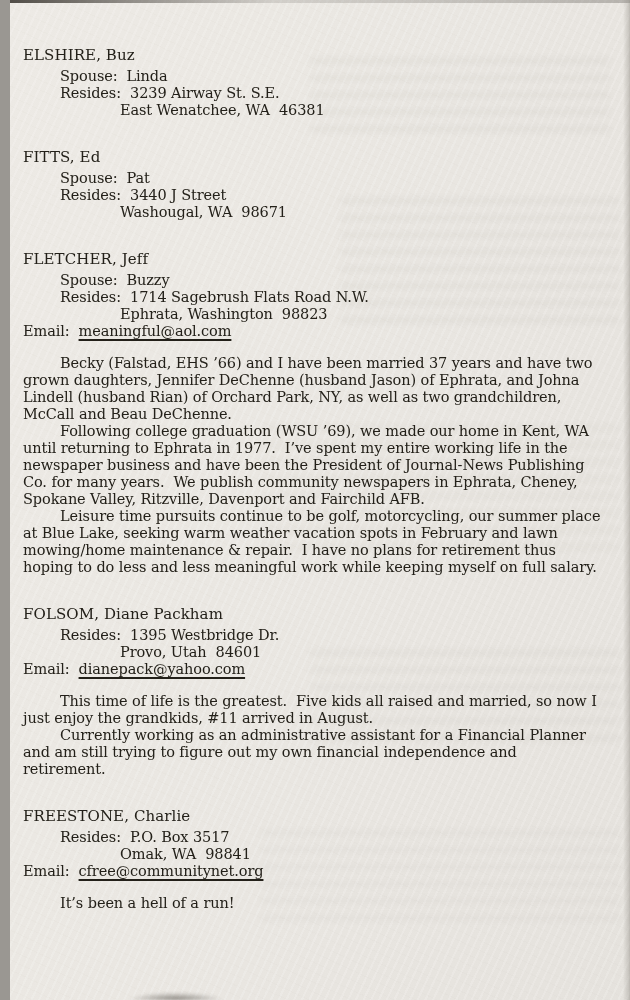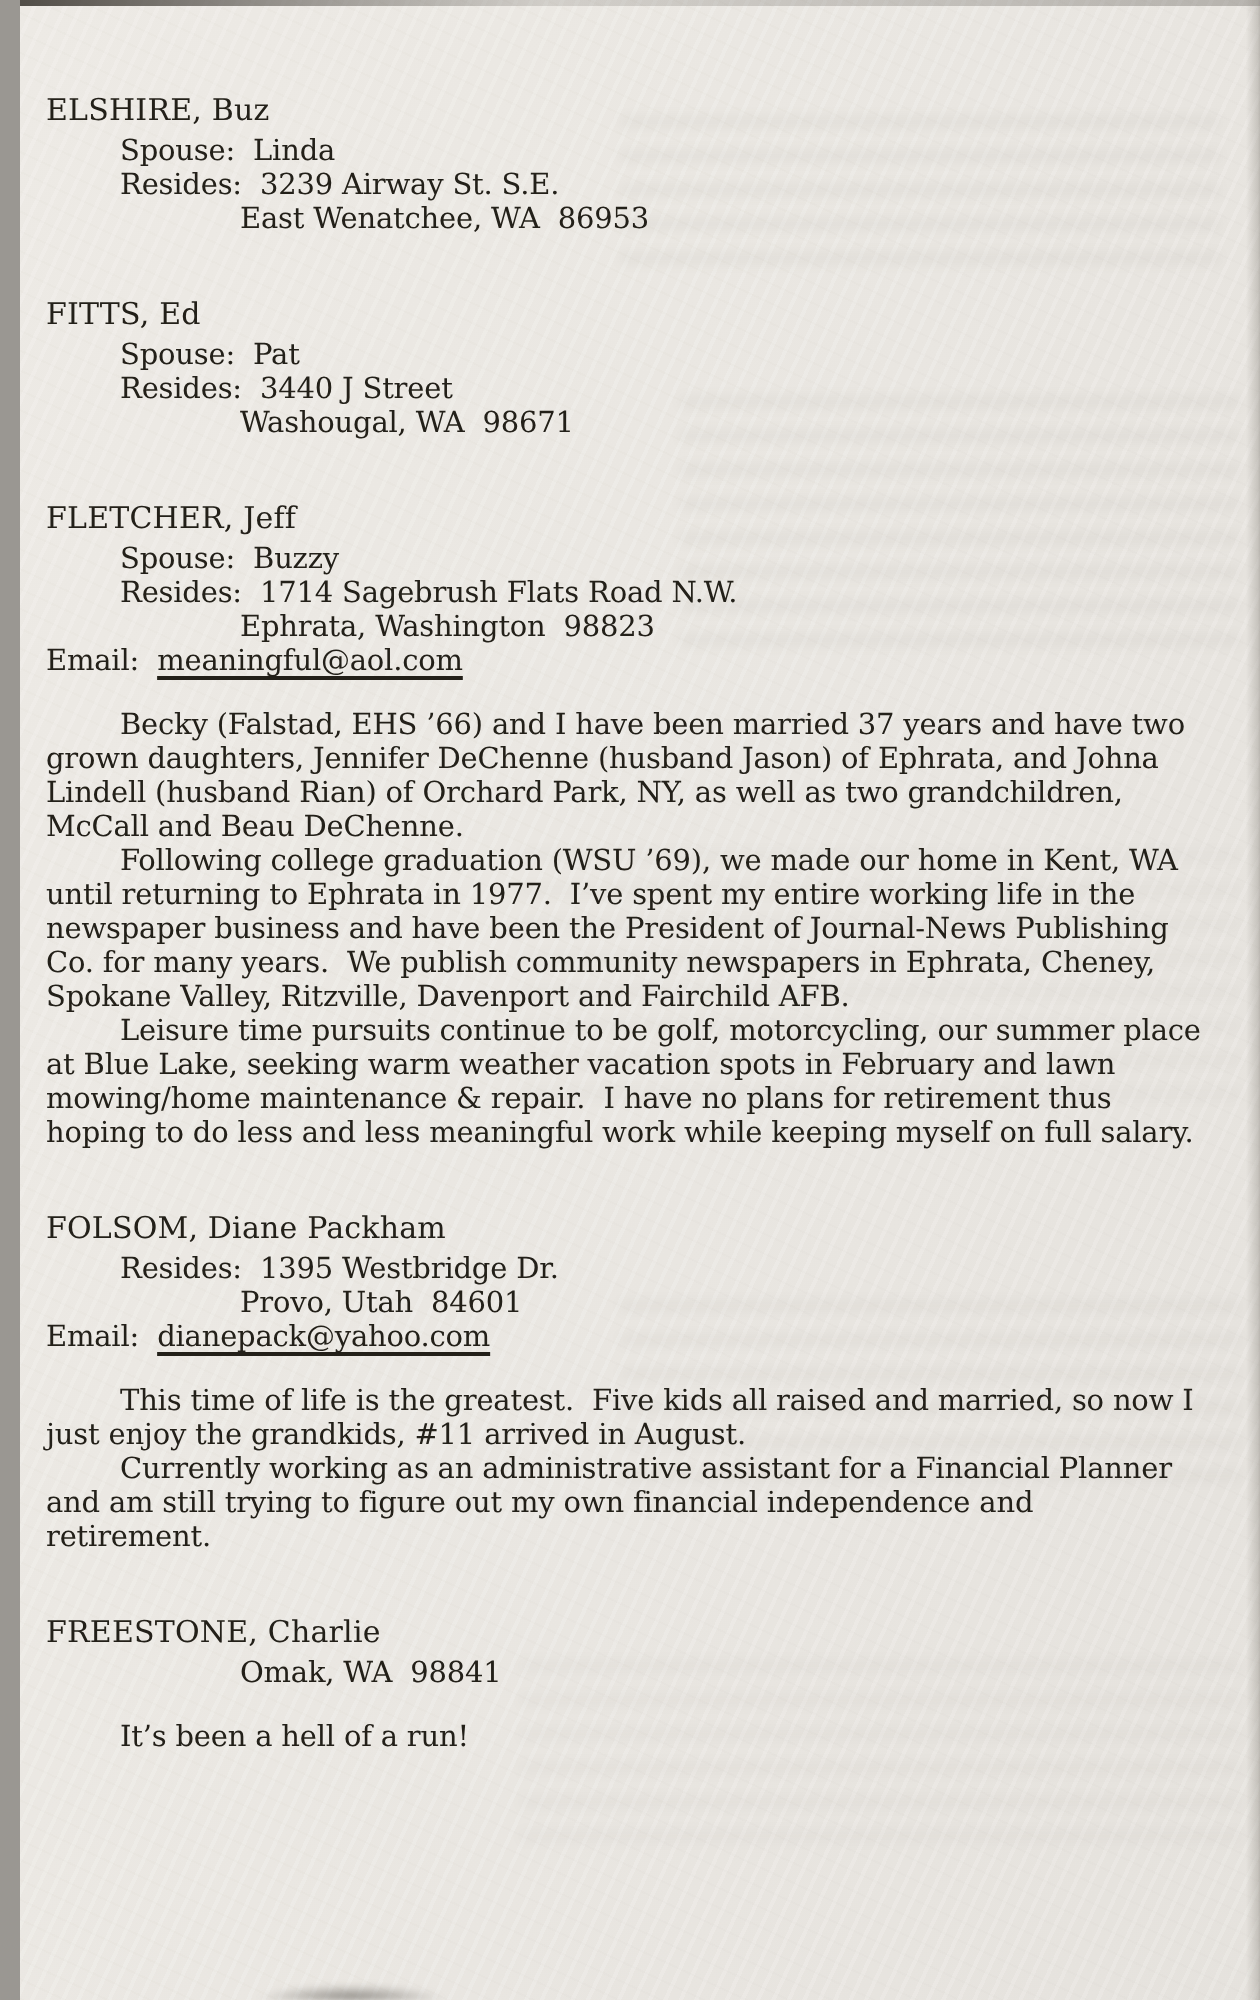--- a/index.html
+++ b/index.html
@@ -126,21 +126,21 @@
   <div class="ghost g2"></div>
   <div class="ghost g3"></div>
   <div class="ghost g4"></div>
   <div class="ghost g5"></div>
 
   <div class="content">
       <section class="entry">
         <div class="entry-name">ELSHIRE, Buz</div>
         <div class="line indent1"><span class="lab">Spouse:  </span><span class="val">Linda</span></div>
         <div class="line indent1"><span class="lab">Resides:  </span><span class="val">3239 Airway St. S.E.</span></div>
-        <div class="line indent2"><span class="val">East Wenatchee, WA  86953</span></div>
+        <div class="line indent2"><span class="val">East Wenatchee, WA  46381</span></div>
       </section>
       <section class="entry">
         <div class="entry-name">FITTS, Ed</div>
         <div class="line indent1"><span class="lab">Spouse:  </span><span class="val">Pat</span></div>
         <div class="line indent1"><span class="lab">Resides:  </span><span class="val">3440 J Street</span></div>
         <div class="line indent2"><span class="val">Washougal, WA  98671</span></div>
       </section>
       <section class="entry">
         <div class="entry-name">FLETCHER, Jeff</div>
         <div class="line indent1"><span class="lab">Spouse:  </span><span class="val">Buzzy</span></div>
@@ -154,21 +154,23 @@
       <section class="entry">
         <div class="entry-name">FOLSOM, Diane Packham</div>
         <div class="line indent1"><span class="lab">Resides:  </span><span class="val">1395 Westbridge Dr.</span></div>
         <div class="line indent2"><span class="val">Provo, Utah  84601</span></div>
         <div class="line indent0"><span class="lab">Email:  </span><span class="val email-addr">dianepack@yahoo.com</span></div>
         <p class="bio">This time of life is the greatest.  Five kids all raised and married, so now I just enjoy the grandkids, #11 arrived in August.</p>
         <p class="bio">Currently working as an administrative assistant for a Financial Planner and am still trying to figure out my own financial independence and retirement.</p>
       </section>
       <section class="entry">
         <div class="entry-name">FREESTONE, Charlie</div>
+        <div class="line indent1"><span class="lab">Resides:  </span><span class="val">P.O. Box 3517</span></div>
         <div class="line indent2"><span class="val">Omak, WA  98841</span></div>
+        <div class="line indent0"><span class="lab">Email:  </span><span class="val email-addr">cfree@communitynet.org</span></div>
         <p class="bio">It’s been a hell of a run!</p>
       </section>
     </div>
 
   <div class="edge-top"></div>
   <div class="edge-right"></div>
   <div class="smudge-bottom"></div>
 </div>
 
 </body></html>

